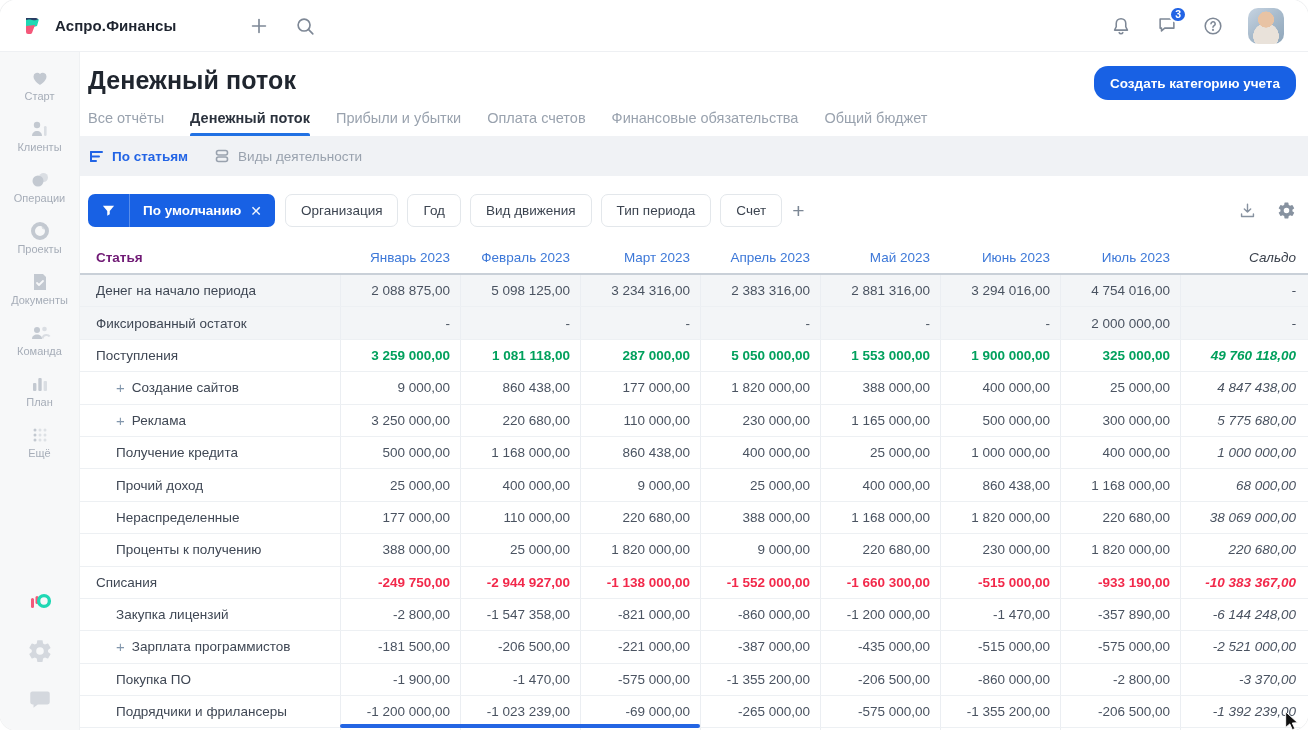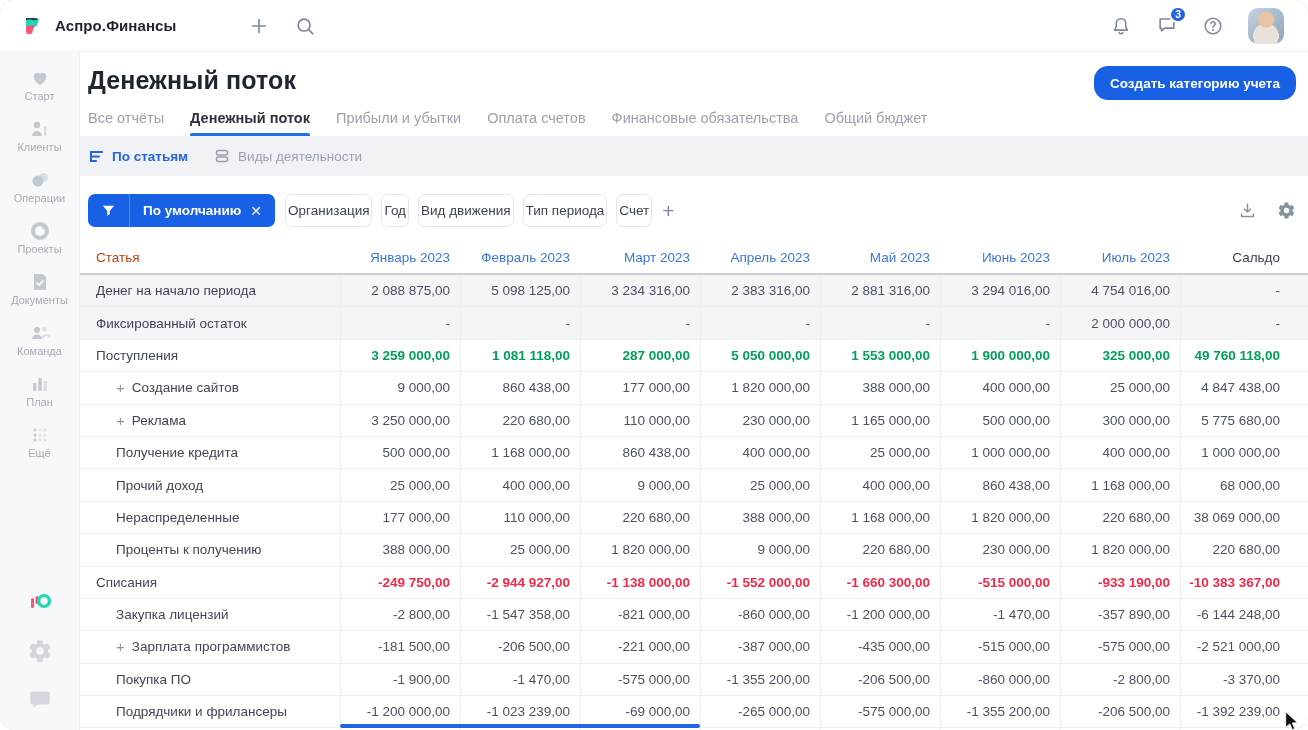--- a/index.html
+++ b/index.html
@@ -56,33 +56,33 @@
   
   .filter-row { display:flex; align-items:center; padding:18px 12px 14px 8px; }
   .filter-pill { display:flex; align-items:center; background:#1861E4; color:#fff; border-radius:7px;
     height:33px; cursor:pointer; overflow:hidden; }
   .filter-pill .fseg { display:flex; align-items:center; padding:0 13px; height:100%; }
   .filter-pill .fdiv { width:1px; height:100%; background:rgba(255,255,255,.28); }
   .filter-pill svg { width:15px; height:15px; }
   .filter-pill .flabel { font-size:13.5px; font-weight:600; margin-right:9px; }
   .filter-pill .fx { font-size:14px; font-weight:400; opacity:.95; }
   .chips { display:flex; align-items:center; gap:9px; margin-left:10px; }
-  .chip { height:33px; display:flex; align-items:center; padding:0 2px; border:1px solid #E3E7EB;
+  .chip { height:33px; display:flex; align-items:center; padding:0 15px; border:1px solid #E3E7EB;
     border-radius:7px; background:#fff; font-size:13.5px; color:#3C4450; cursor:pointer; white-space:nowrap; }
   .chip-add { color:#7C8795; font-size:21px; font-weight:300; margin-left:10px; cursor:pointer; line-height:1; }
   .filter-icons { margin-left:auto; display:flex; align-items:center; gap:20px; }
   .filter-icons svg { width:19px; height:19px; color:#8792A0; cursor:pointer; }
   
   .table { width:1228px; }
   .thead { display:flex; height:34px; align-items:center; border-bottom:2px solid #C9D0D8; }
   .th { font-size:13.5px; }
   .col-label { width:260px; padding-left:16px; }
   .col-m { width:120px; text-align:right; padding-right:10px; }
-  .col-saldo { width:128px; text-align:right; padding-right:28px; }
-  .th.col-label { color:#c2410c; }
+  .col-saldo { width:128px; text-align:right; padding-right:12px;font-style:italic; }
+  .th.col-label { color:#701a75;font-weight:bold; }
   .th.col-m { color:#3D78D8; }
   .th.col-saldo { color:#3A414C; }
   .trow { display:flex; height:32.4px; align-items:flex-start; border-bottom:1px solid #EDF0F3; background:#fff; }
   .trow.opening { background:#F3F5F7; }
   .td { font-size:13.5px; color:#4A5361; height:100%; display:flex; align-items:center; }
   .td.col-label { color:#3F4754; }
   .td.col-m, .td.col-saldo { justify-content:flex-end; border-left:1px solid #EBEEF2; }
   .lbl-wrap { display:flex; align-items:center; gap:7px; }
   .lbl-indent { padding-left:20px; }
   .plus-ic { color:#8296AC; font-size:15px; font-weight:400; cursor:pointer; line-height:1; }

